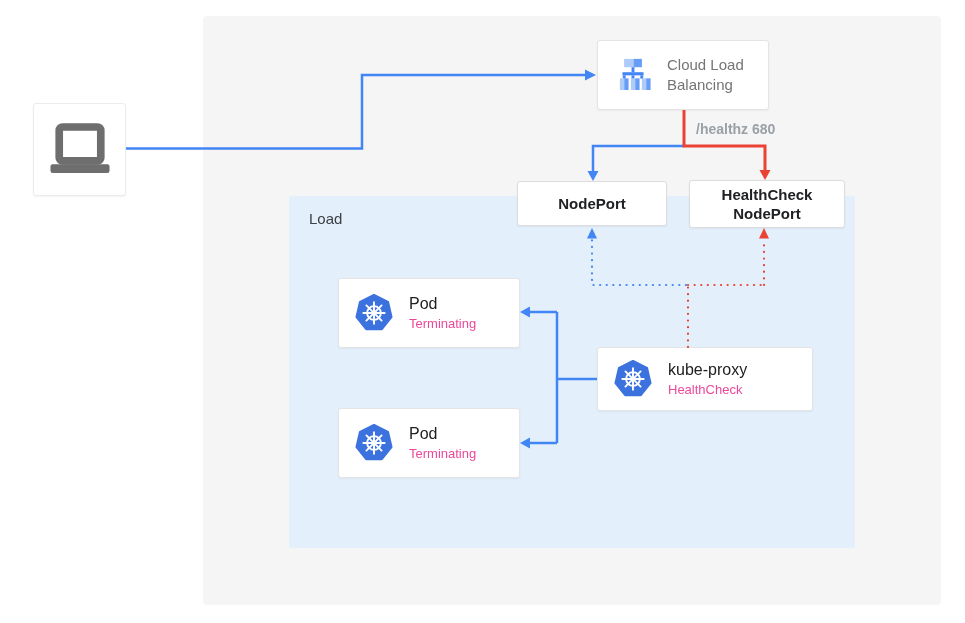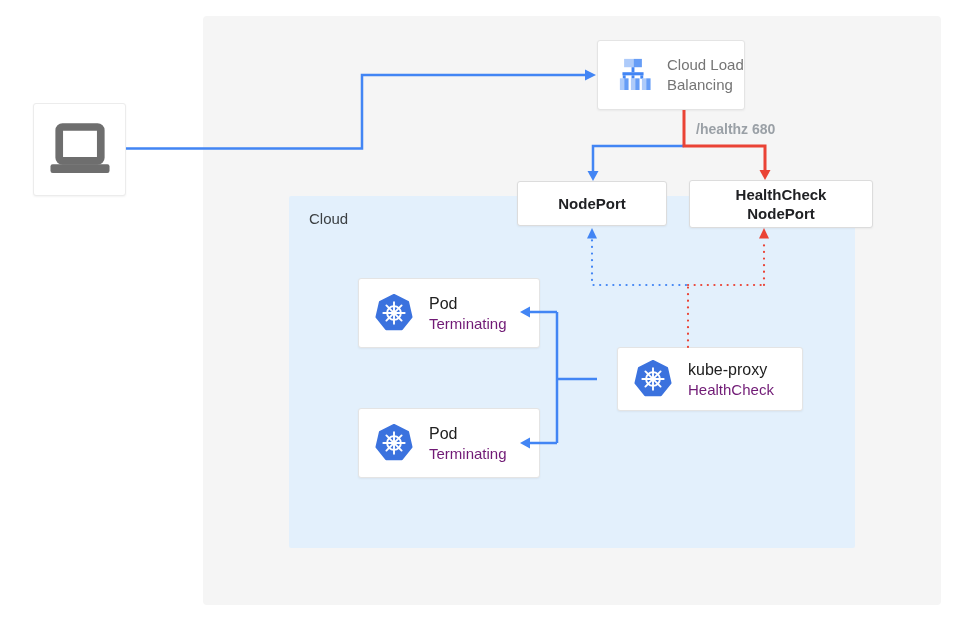--- a/index.html
+++ b/index.html
@@ -40,58 +40,58 @@
     box-shadow: 0 1px 2px rgba(0,0,0,0.05);
   }
   .client-box {
     left: 33px; top: 103px;
     width: 93px; height: 93px;
     display: flex; align-items: center; justify-content: center;
     border-color: #ececec;
   }
   .clb-box {
     left: 597px; top: 40px;
-    width: 148px; height: 70px;
+    width: 172px; height: 70px;
     display: flex; align-items: center;
     padding-left: 15px; gap: 14px;
   }
   .clb-text {
     font-size: 15px;
     line-height: 20px;
     color: #757575;
     width: 96px;
   }
   .port-box {
     display: flex; align-items: center; justify-content: center;
     text-align: center;
     font-weight: bold;
     font-size: 15px;
     line-height: 19px;
     color: #202124;
     border-color: #dcdcdc;
   }
   .nodeport-box { left: 517px; top: 181px; width: 150px; height: 45px; }
-  .healthcheck-box { left: 689px; top: 180px; width: 184px; height: 48px; }
+  .healthcheck-box { left: 689px; top: 180px; width: 156px; height: 48px; }
   .healthcheck-box span { display: block; width: 110px; }
   .entity-box {
     display: flex; align-items: center;
-    padding-left: 16px; gap: 16px; margin-left: 20px;
+    padding-left: 16px; gap: 16px;
   }
   .pod1-box { left: 338px; top: 278px; width: 182px; height: 70px; }
   .pod2-box { left: 338px; top: 408px; width: 182px; height: 70px; }
-  .kubeproxy-box { left: 597px; top: 347px; width: 186px; height: 64px; }
+  .kubeproxy-box { left: 597px; top: 347px; width: 216px; height: 64px; }
   .entity-title {
     font-size: 16px;
     line-height: 21px;
     color: #212121;
   }
   .entity-subtitle {
-    font-size: 15px;
+    font-size: 13px;
     line-height: 20px;
-    color: #701a75;
+    color: #ec4899;
   }
   .healthz-label {
     position: absolute;
     left: 696px; top: 121px;
     font-size: 14px;
     font-weight: bold;
     color: #9aa0a6;
     white-space: nowrap;
   }
   .edges-overlay {
@@ -103,21 +103,21 @@
   .icon-slot { flex: 0 0 auto; display: flex; }
 </style>
 </head>
 <body>
 
 <div class="stage">
 
   <div class="gray-panel"></div>
 
   <div class="nodes-panel">
-    <div class="nodes-label">Cloud</div>
+    <div class="nodes-label">Load</div>
   </div>
 
   <div class="box client-box">
     <span class="icon-slot">
       <svg width="70" height="70" viewBox="0 0 64 64">
         <rect x="13" y="11" width="38" height="31" rx="3" fill="none" stroke="#6e6e6e" stroke-width="7"></rect>
         <rect x="5" y="45" width="54" height="8" rx="2" fill="#6e6e6e"></rect>
       </svg>
     </span>
   </div>

